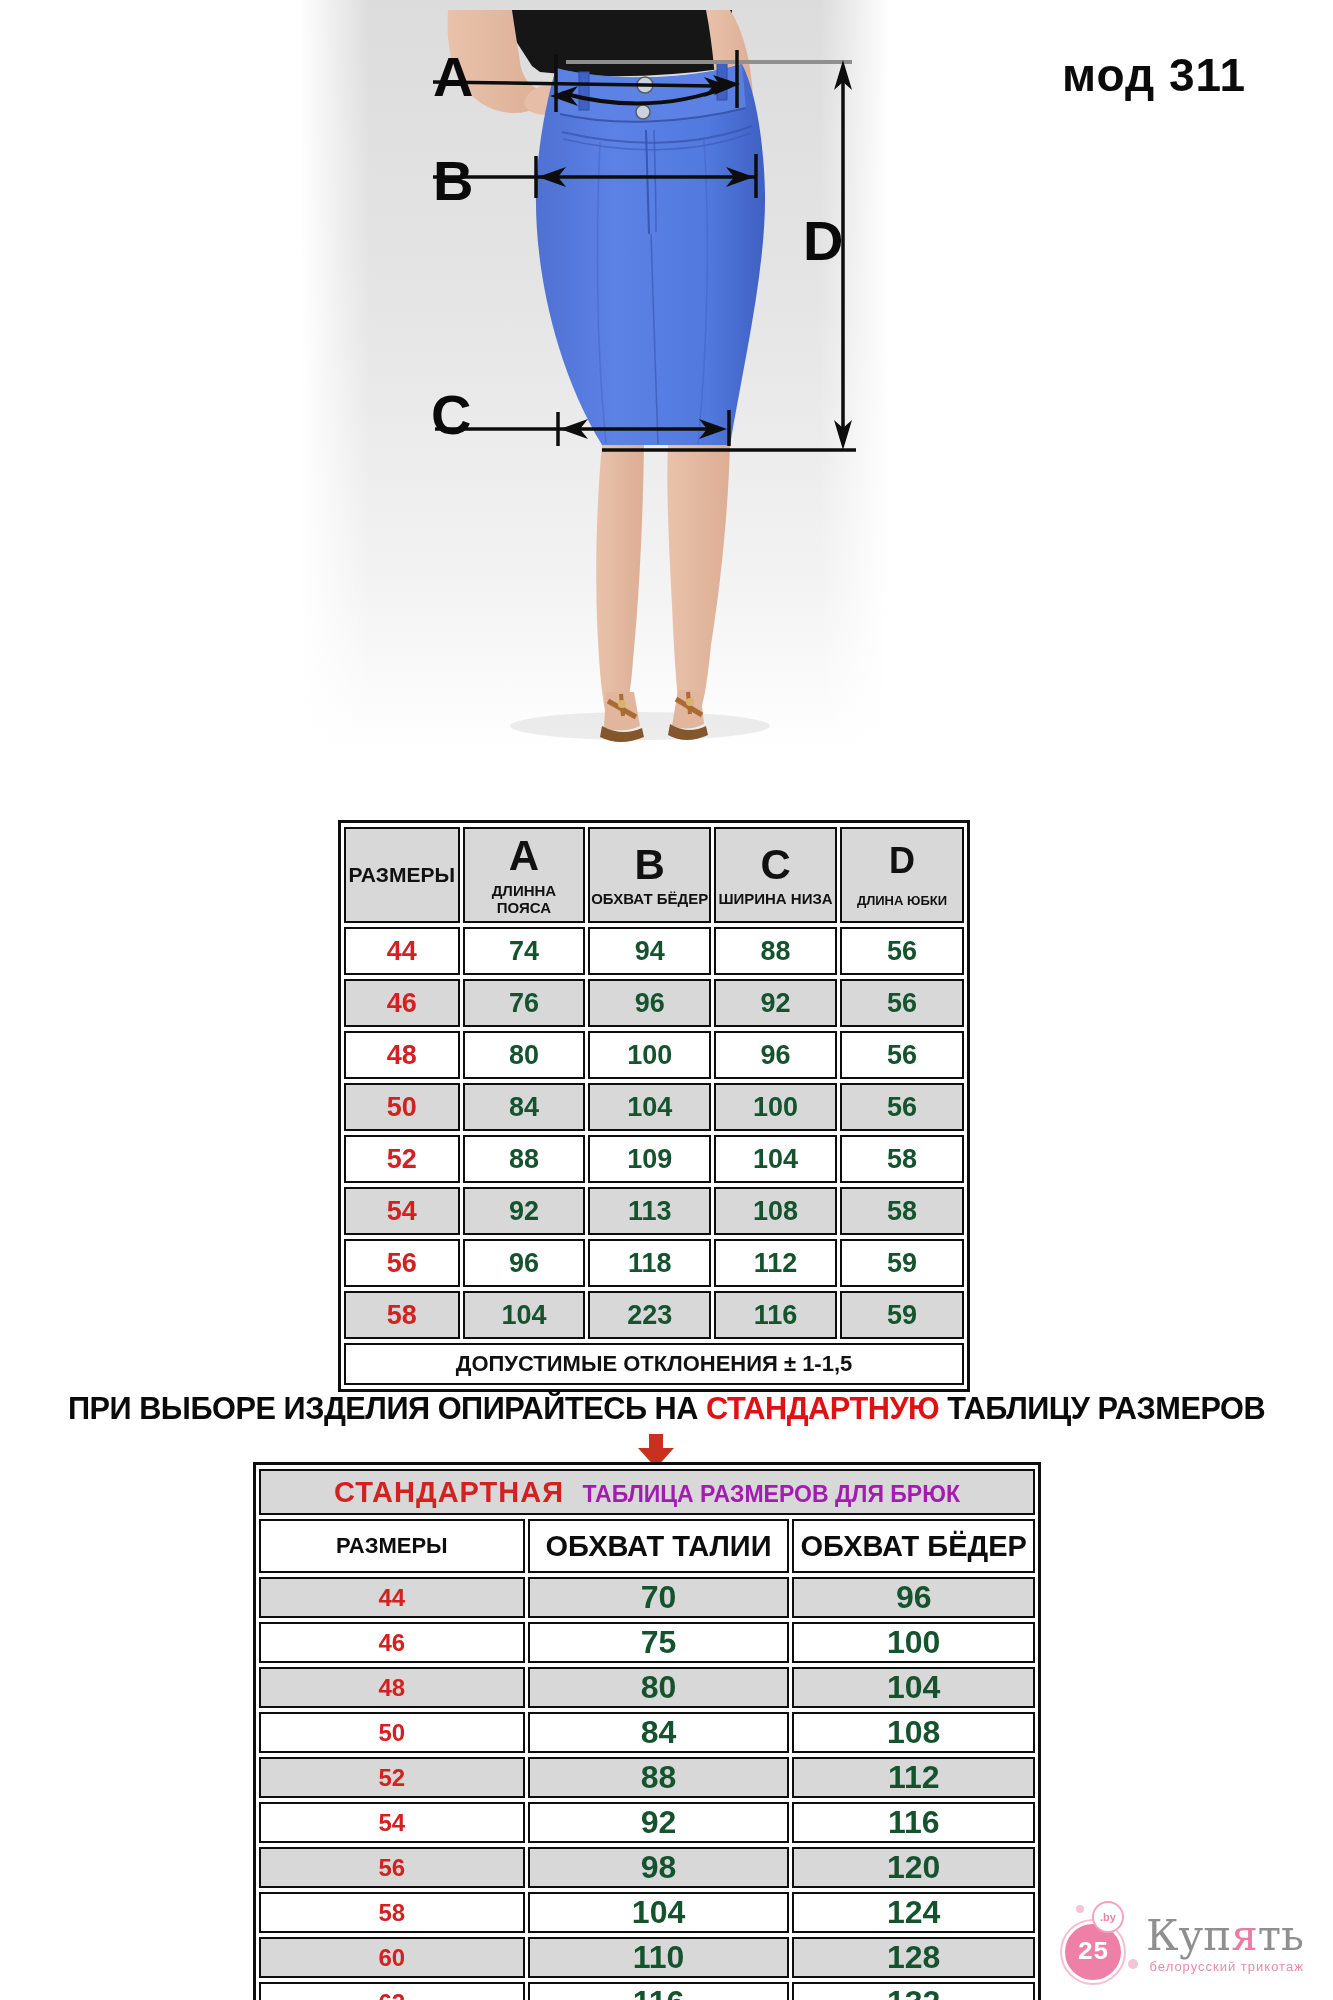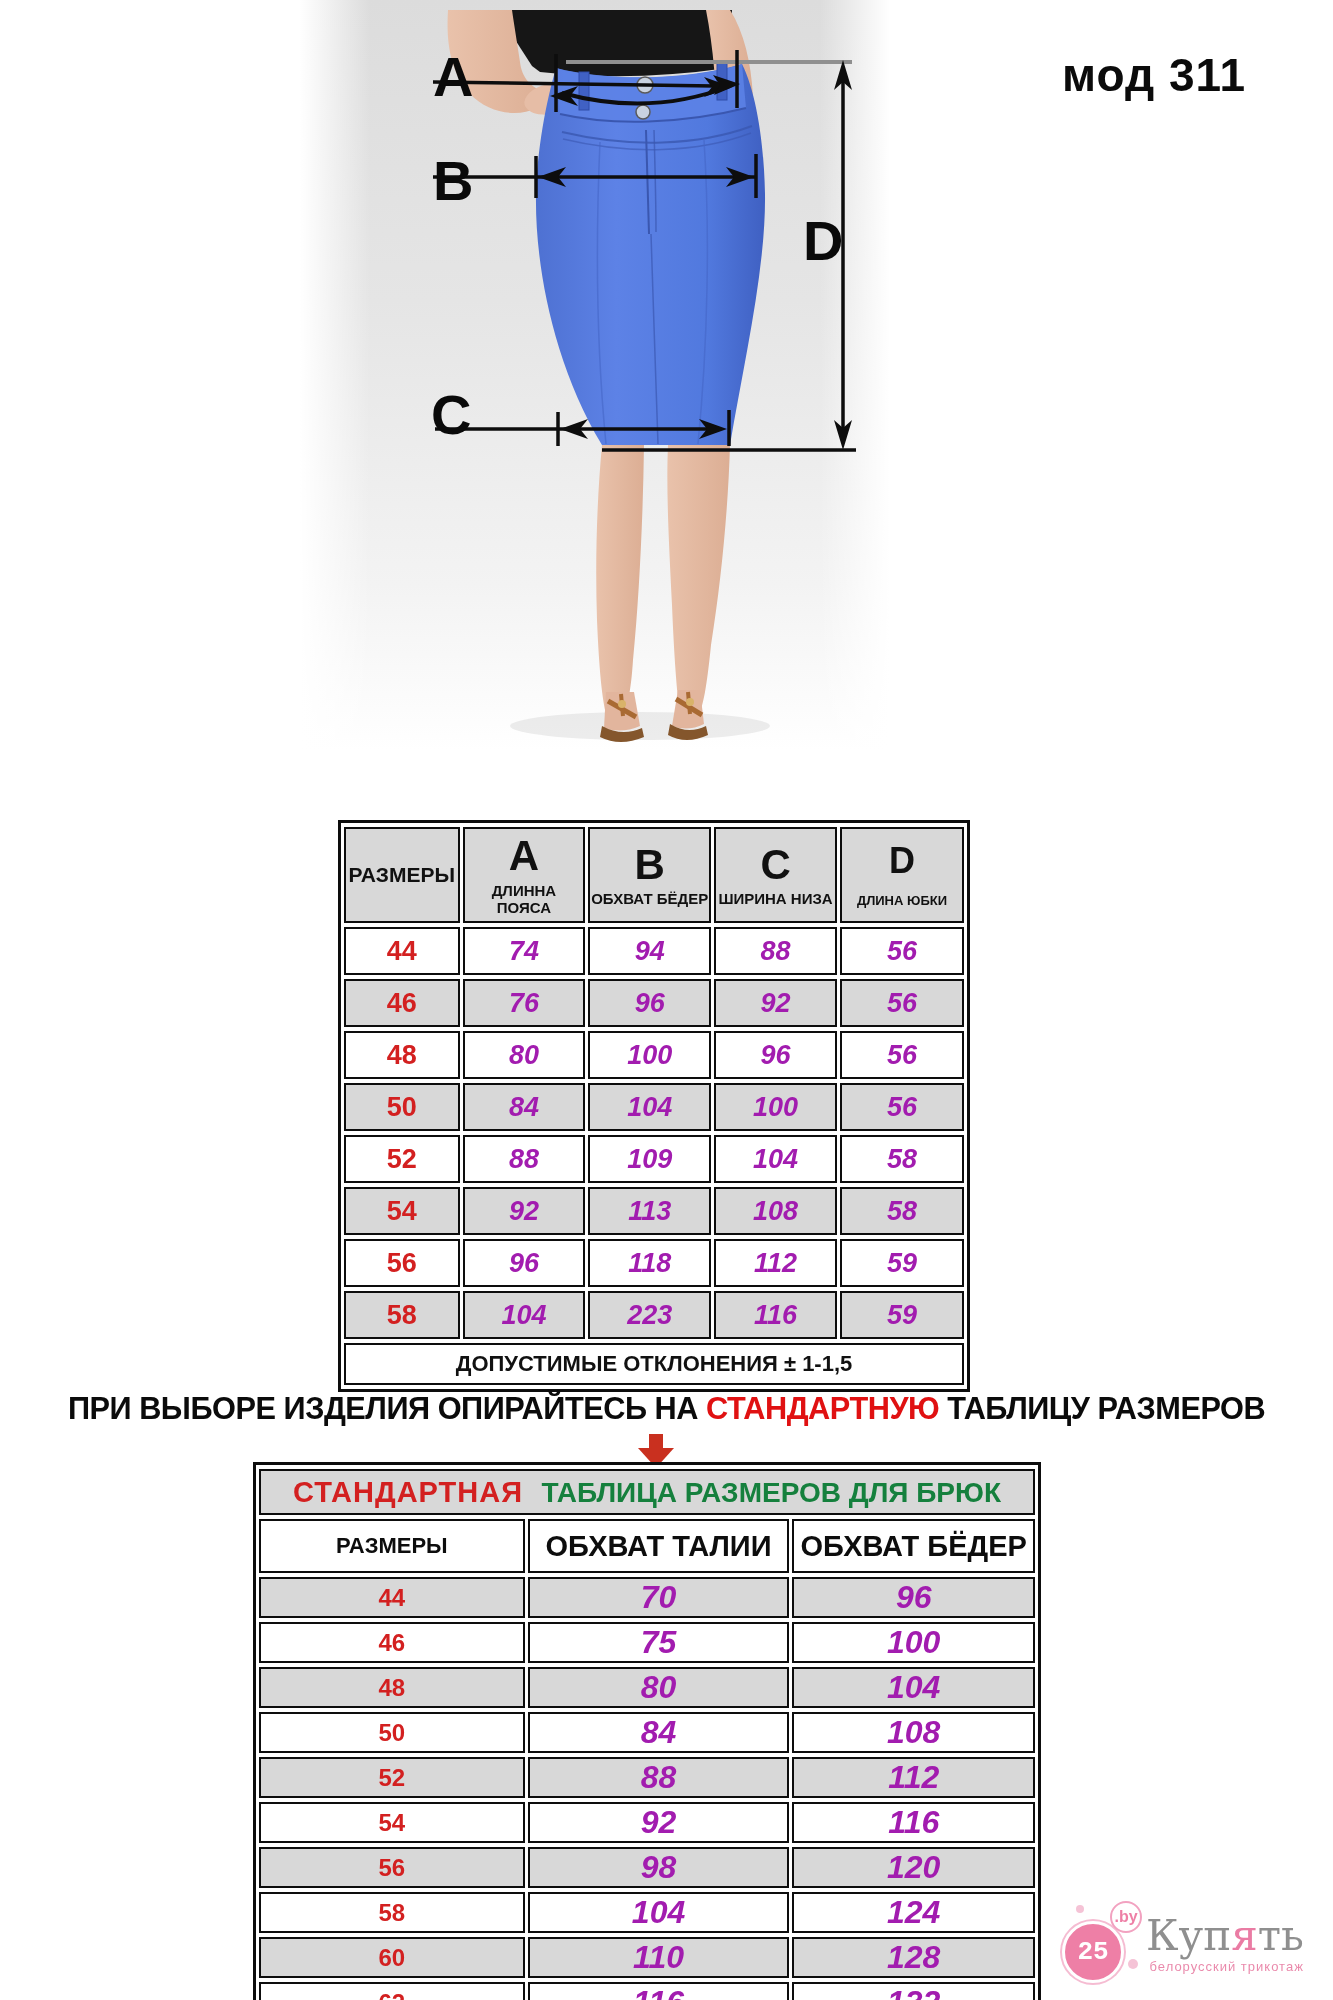--- a/index.html
+++ b/index.html
@@ -32,62 +32,62 @@
   .t1 .th-sizes { font-size:21px; font-weight:bold; }
   .t1 .letter { font-size:42px; font-weight:bold; line-height:1.05; }
   .t1 .sub   { font-size:15px; font-weight:bold; margin-top:3px; }
   .t1 .letter-d { font-size:36px; }
   .t1 .sub-d { font-size:13px; margin-top:13px; }
   .t1 tbody td { height:44px; }
   .t1 tbody tr.even td { background:#d8d8d8; }
   .t1 tbody tr.odd  td { background:#fff; }
   .t1 tfoot td { background:#fff; height:38px; font-size:22px; font-weight:bold; }
   td.size { color:#d32020; font-weight:bold; font-size:27px; }
-  td.val  { color:#a21caf; font-weight:bold; font-style:italic; font-size:27px; }
+  td.val  { color:#14532d; font-weight:bold; font-size:27px; }
 
   .advice {
     position:absolute; left:0; top:1390px; width:1333px; text-align:center;
     font-size:32px; font-weight:bold; color:#0b0b0b; letter-spacing:-0.5px;
     transform:scaleX(0.96);
   }
   .advice .red { color:#e01112; }
 
   .down-arrow { position:absolute; left:638px; top:1434px; width:36px; height:34px; }
   .down-arrow .stem { position:absolute; left:11px; top:0; width:14px; height:16px; background:#c9301f; }
   .down-arrow .head {
     position:absolute; left:0; top:14px; width:0; height:0;
     border-left:18px solid transparent; border-right:18px solid transparent;
     border-top:20px solid #c9301f;
   }
 
   .t2 { left:253px; top:1462px; width:788px; }
   .t2 .title-cell { background:#d8d8d8; height:42px; }
   .t2 .title-cell .hl { color:#d32020; font-size:29px; font-weight:bold; letter-spacing:1px; }
-  .t2 .title-cell .rest { color:#15803d; font-size:28px; font-weight:bold; margin-left:14px; }
+  .t2 .title-cell .rest { color:#a21caf; font-size:23px; font-weight:bold; margin-left:14px; }
   .t2 thead.cols th { background:#fff; height:50px; font-weight:bold; color:#0d0d0d; }
   .t2 .c-sizes { font-size:22px; }
   .t2 .c-big { font-size:29px; }
   .t2 tbody td { height:33px; }
   .t2 tbody tr.odd td { background:#d8d8d8; }
   .t2 tbody tr.even td { background:#fff; }
   .t2 td.size { font-size:24px; }
   .t2 td.val { font-size:32px; }
 
   .logo { position:absolute; left:1076px; top:1893px; width:256px; height:100px; display:flex; align-items:flex-start; }
   .badge { position:relative; width:70px; height:95px; flex:0 0 auto; }
   .badge .big {
     position:absolute; left:-14px; top:28px; width:56px; height:56px; border-radius:50%;
     background:#ee7fa6; border:3px solid #fff; box-shadow:0 0 0 2px #f5bcd2;
     color:#fff; font-weight:bold; font-size:26px; line-height:56px; text-align:center;
     font-family:Liberation Mono, monospace;
   }
   .badge .small {
-    position:absolute; left:34px; top:8px; width:28px; height:28px; border-radius:50%;
+    position:absolute; left:16px; top:8px; width:28px; height:28px; border-radius:50%;
     background:#fff; border:2px solid #f2a2c0; color:#ee7fa6;
-    font-size:16px; font-weight:bold; line-height:28px; text-align:center;
+    font-size:11px; font-weight:bold; line-height:28px; text-align:center;
   }
   .badge .dot { position:absolute; border-radius:50%; background:#f5c3d6; }
   .badge .d1 { left:0px; top:12px; width:8px; height:8px; }
   .badge .d2 { left:52px; top:66px; width:10px; height:10px; }
   .logo-texts { padding-top:22px; }
   .logo-name { font-family:"DejaVu Serif", serif; font-size:42px; line-height:1; color:#8f8f8f; }
   .logo-name .accent { color:#ea7ca4; }
   .logo-tagline { margin-top:2px; text-align:right; font-size:13px; color:#ea8aac; letter-spacing:1px; }
 </style>
 </head>

